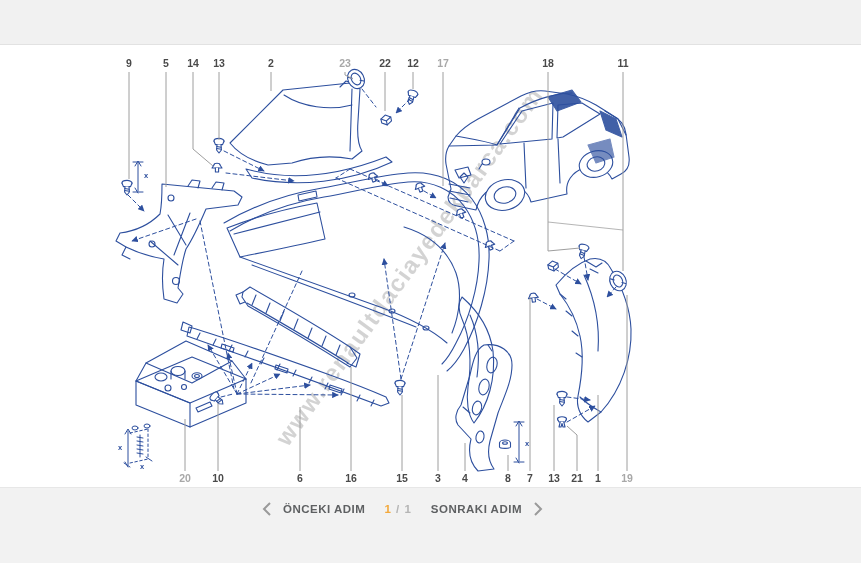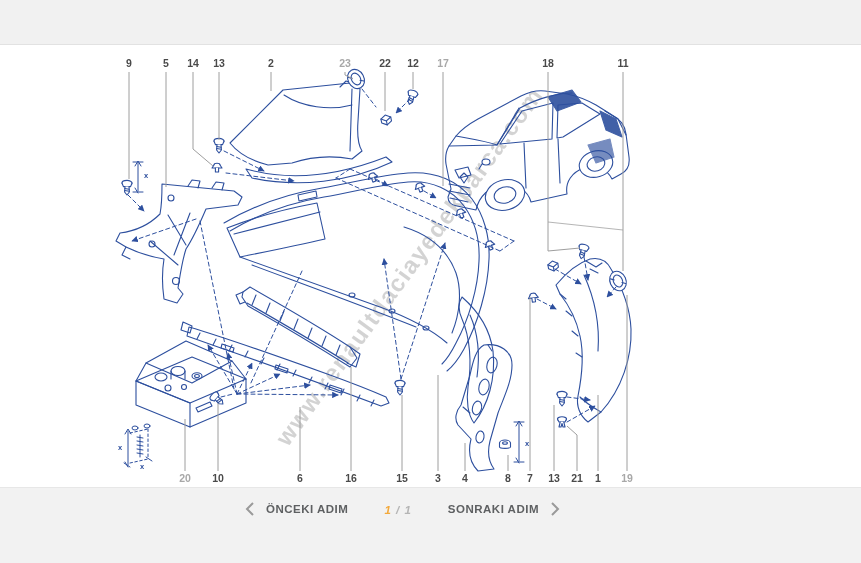--- a/index.html
+++ b/index.html
@@ -17,32 +17,32 @@
     position:absolute;left:0;top:45px;width:861px;height:442px;
     background:#ffffff;
   }
   .footer{
     position:absolute;left:0;top:487px;width:861px;height:76px;
     background:#f2f2f2;border-top:1px solid #e7e7e7;
     display:flex;justify-content:center;align-items:flex-start;
     padding-top:14px;box-sizing:border-box;
   }
   .nav{
-    display:flex;align-items:flex-end;gap:22px;
+    display:flex;align-items:center;gap:5px;
     transform:translateX(-28px);
     user-select:none;
   }
   .nav-btn{
     display:flex;align-items:center;gap:12px;
     background:none;border:none;padding:0;cursor:pointer;
     font-family:"Liberation Sans",sans-serif;
     font-size:11.5px;font-weight:bold;letter-spacing:.5px;
     color:#5e6062;
   }
-  .pager{font-size:11.5px;font-weight:bold;letter-spacing:1px;margin:0 14px;font-style:italic;}
+  .pager{font-size:11.5px;font-weight:bold;letter-spacing:1px;margin:0 14px;}
   .pager .cur{color:#f3a93c;}
   .pager .sep,.pager .tot{color:#b5b5b5;}
   .chev{display:block;}
   svg text.callout{font-family:"Liberation Sans",sans-serif;font-size:10.5px;font-weight:bold;}
   svg text.xmark{font-family:"Liberation Sans",sans-serif;font-size:7.5px;font-weight:bold;}
   svg text.watermark{
     font-family:"Liberation Sans",sans-serif;font-size:24px;font-weight:bold;
     letter-spacing:1.5px;fill:#a9a9a9;opacity:.5;
   }
 </style>

